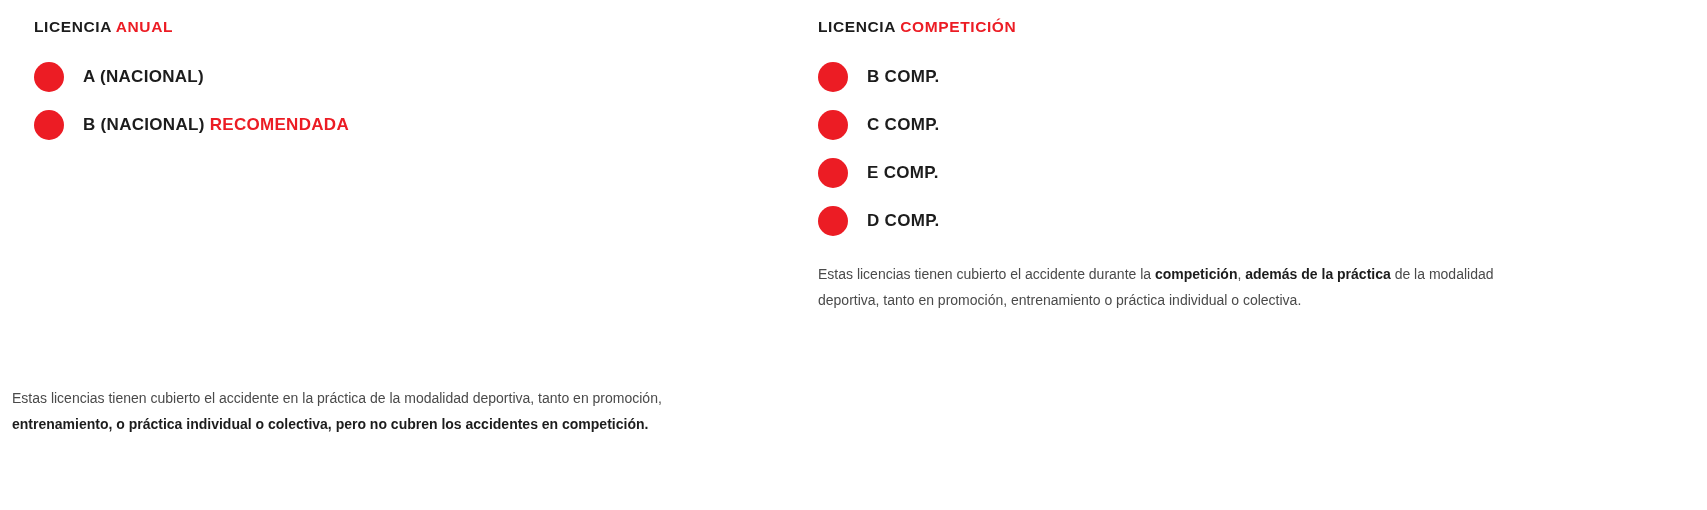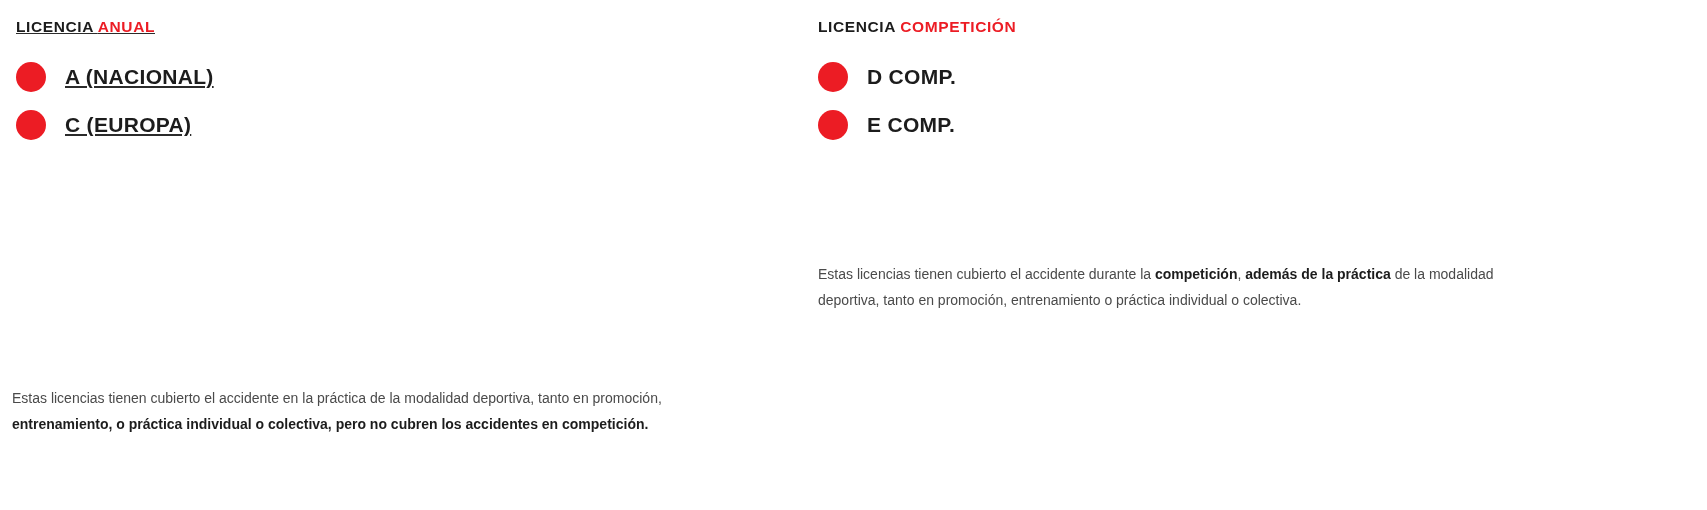--- a/index.html
+++ b/index.html
@@ -19,23 +19,22 @@
     width: 1707px;
     height: 510px;
     box-sizing: border-box;
     padding: 18px 0 0 0;
   }
   .col {
     position: absolute;
     top: 18px;
   }
   .col-left {
-    left: 16px;
+    left: 34px;
     width: 760px;
-    text-decoration: underline;
   }
   .col-right {
     left: 818px;
     width: 760px;
   }
   .col-title {
     font-size: 15.5px;
     font-weight: bold;
     letter-spacing: 0.6px;
     color: #1c1c1c;
@@ -58,21 +57,21 @@
   }
   .bullet-dot {
     width: 30px;
     height: 30px;
     border-radius: 50%;
     background: #ec1c24;
     flex: 0 0 auto;
     margin-right: 19px;
   }
   .bullet-label {
-    font-size: 21px;
+    font-size: 17px;
     font-weight: bold;
     letter-spacing: 0.3px;
     color: #1c1c1c;
     white-space: nowrap;
   }
   .bullet-label .accent {
     color: #ec1c24;
   }
   .note {
     font-size: 14px;
@@ -105,37 +104,45 @@
   <div class="col col-left">
     <h2 class="col-title"><span>LICENCIA </span><span class="accent">ANUAL</span></h2>
 
     <ul class="bullet-list">
       <li class="bullet-item">
         <span class="bullet-dot"></span>
         <span class="bullet-label"><span>A (NACIONAL)</span><span class="accent"></span></span>
       </li>
       <li class="bullet-item">
         <span class="bullet-dot"></span>
-        <span class="bullet-label"><span>C (EUROPA)</span><span class="accent"></span></span>
+        <span class="bullet-label"><span>B (NACIONAL) </span><span class="accent">RECOMENDADA</span></span>
       </li>
     </ul>
   </div>
 
   <p class="note note-left"><span>Estas licencias tienen cubierto el accidente en la práctica de la modalidad deportiva, tanto en promoción, </span><b>entrenamiento, o práctica individual o colectiva, pero no cubren los accidentes en competición.</b><span></span></p>
 
   <div class="col col-right">
     <h2 class="col-title"><span>LICENCIA </span><span class="accent">COMPETICIÓN</span></h2>
 
     <ul class="bullet-list">
       <li class="bullet-item">
         <span class="bullet-dot"></span>
-        <span class="bullet-label"><span>D COMP.</span></span>
+        <span class="bullet-label"><span>B COMP.</span></span>
+      </li>
+      <li class="bullet-item">
+        <span class="bullet-dot"></span>
+        <span class="bullet-label"><span>C COMP.</span></span>
       </li>
       <li class="bullet-item">
         <span class="bullet-dot"></span>
         <span class="bullet-label"><span>E COMP.</span></span>
+      </li>
+      <li class="bullet-item">
+        <span class="bullet-dot"></span>
+        <span class="bullet-label"><span>D COMP.</span></span>
       </li>
     </ul>
   </div>
 
   <p class="note note-right"><span>Estas licencias tienen cubierto el accidente durante la </span><b>competición</b><span>, </span><b>además de la práctica</b><span> de la modalidad deportiva, tanto en promoción, entrenamiento o práctica individual o colectiva.</span></p>
 
 </div>
 
 </body></html>

